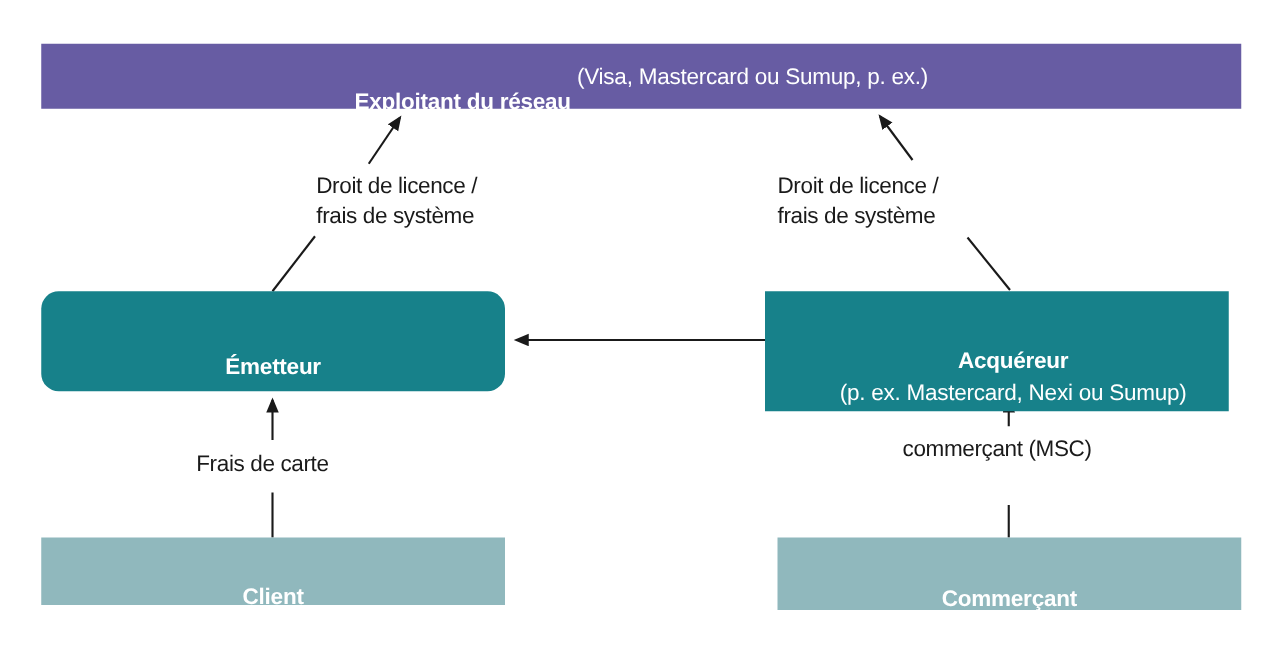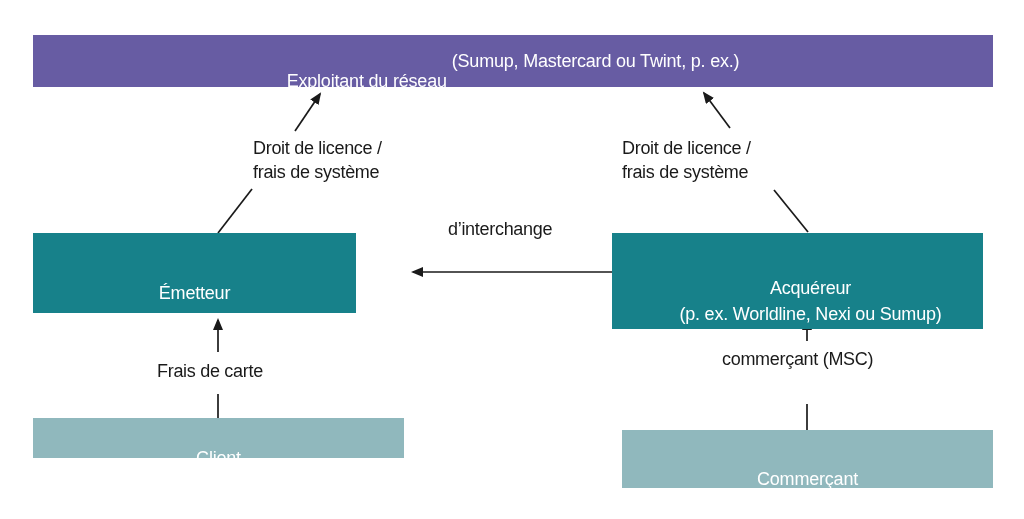--- a/index.html
+++ b/index.html
@@ -16,31 +16,31 @@
   body{font-family:"Liberation Sans","DejaVu Sans",sans-serif;}
   .diagram{position:relative;width:1024px;height:519px;background:var(--background);overflow:hidden;}
   .arrows{position:absolute;left:0;top:0;width:1024px;height:519px;}
   .box{
     position:absolute;
     color:var(--box-text);
     display:flex;flex-direction:column;align-items:center;justify-content:center;
     text-align:center;
     font-size:18px;line-height:26px;letter-spacing:-0.2px;
   }
-  .box .t{font-weight:400;display:block;margin-top:40px;}
+  .box .t{font-weight:700;display:block;margin-top:40px;}
   .box .s{font-weight:400;display:block;}
   .box-network{
     left:33px;top:35px;width:960px;height:52px;
     background:var(--network-bar);
     flex-direction:row;
   }
   .box-network .s{margin-left:5px;}
-  .box-issuer{left:33px;top:233px;width:323px;height:80px;background:var(--mid-box);}
+  .box-issuer{left:33px;top:233px;width:371px;height:80px;background:var(--mid-box);border-radius:14px;}
   .box-acquirer{left:612px;top:233px;width:371px;height:96px;background:var(--mid-box);padding-left:26px;}
-  .box-client{left:33px;top:418px;width:371px;height:40px;background:var(--bottom-box);}
+  .box-client{left:33px;top:430px;width:371px;height:54px;background:var(--bottom-box);}
   .box-merchant{left:622px;top:430px;width:371px;height:58px;background:var(--bottom-box);}
   .box-client .t,.box-merchant .t{font-size:18px;}
   .alabel{
     position:absolute;
     color:var(--label-text);
     font-weight:400;font-size:18px;line-height:24px;letter-spacing:-0.3px;
     white-space:nowrap;
   }
   .alabel span{display:block;}
   .lbl-license-left{left:253px;top:136px;}
@@ -71,30 +71,30 @@
 
     <line x1="218" y1="352" x2="218" y2="320" stroke="#1a1a1a" stroke-width="1.7" marker-end="url(#ah)"></line>
     <line x1="218" y1="394" x2="218" y2="430" stroke="#1a1a1a" stroke-width="1.7"></line>
 
     <line x1="807" y1="341" x2="807" y2="320" stroke="#1a1a1a" stroke-width="1.7" marker-end="url(#ah)"></line>
     <line x1="807" y1="404" x2="807" y2="430" stroke="#1a1a1a" stroke-width="1.7"></line>
   </svg>
 
   <div class="box box-network">
     <span class="t">Exploitant du réseau</span>
-    <span class="s">(Sumup, Mastercard ou Twint, p. ex.)</span>
+    <span class="s">(Visa, Mastercard ou Sumup, p. ex.)</span>
   </div>
 
   <div class="box box-issuer">
     <span class="t">Émetteur</span>
   </div>
 
   <div class="box box-acquirer">
     <span class="t">Acquéreur</span>
-    <span class="s">(p. ex. Worldline, Nexi ou Sumup)</span>
+    <span class="s">(p. ex. Mastercard, Nexi ou Sumup)</span>
   </div>
 
   <div class="box box-client">
     <span class="t">Client</span>
   </div>
 
   <div class="box box-merchant">
     <span class="t">Commerçant</span>
   </div>
 
@@ -102,21 +102,20 @@
     <span>Droit de licence /</span>
     <span>frais de système</span>
   </div>
 
   <div class="alabel lbl-license-right">
     <span>Droit de licence /</span>
     <span>frais de système</span>
   </div>
 
   <div class="alabel lbl-interchange">
-    <span>d’interchange</span>
   </div>
 
   <div class="alabel lbl-card-fee">
     <span>Frais de carte</span>
   </div>
 
   <div class="alabel lbl-msc">
     <span>commerçant (MSC)</span>
   </div>
 

